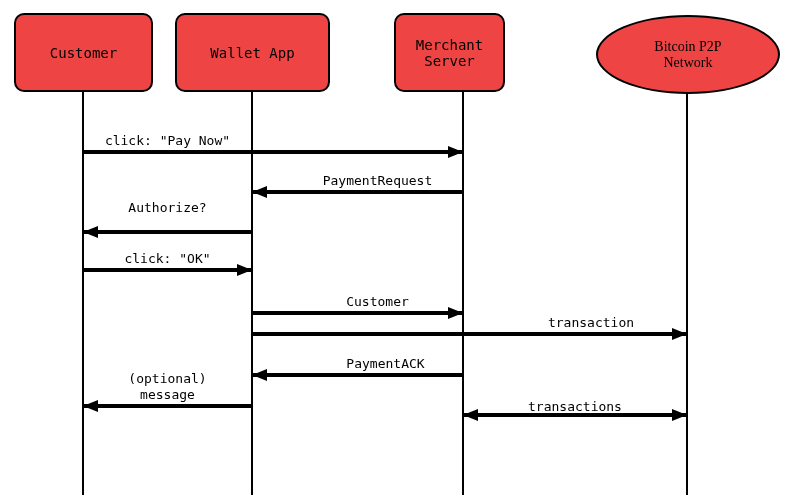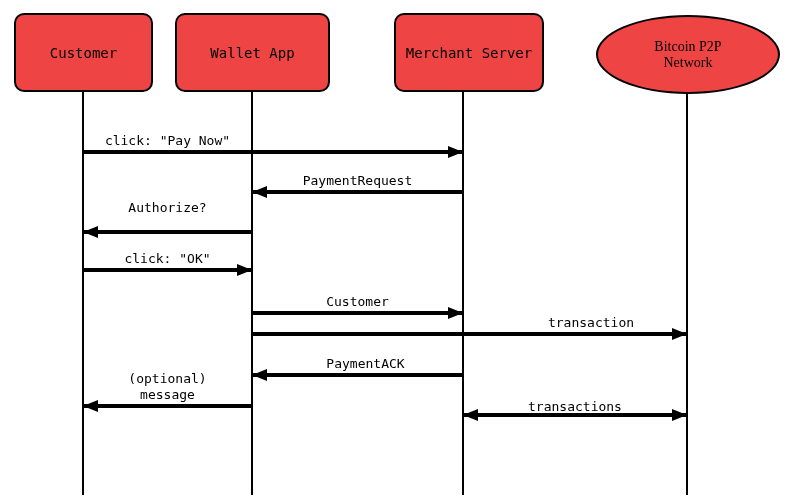--- a/index.html
+++ b/index.html
@@ -58,35 +58,35 @@
   .msg-label {
     position: absolute;
     font-size: 13px;
     line-height: 16px;
     text-align: center;
     white-space: pre-line;
     z-index: 2;
   }
   
   .seg-cw { left: 83px;  width: 169px; }  
-  .seg-wm { left: 252px; width: 211px; }  
+  .seg-wm { left: 252px; width: 211px; padding-left: 20px; }  
   .seg-mb { left: 463px; width: 224px; }  
 </style>
 </head>
 <body>
 
 <div id="stage">
 
   <div class="actor-box" style="left:14px; top:13px; width:139px; height:79px;">
     <span>Customer</span>
   </div>
   <div class="actor-box" style="left:175px; top:13px; width:155px; height:79px;">
     <span>Wallet App</span>
   </div>
-  <div class="actor-box" style="left:394px; top:13px; width:150px; height:79px;">
+  <div class="actor-box" style="left:394px; top:13px; width:111px; height:79px;">
     <span>Merchant Server</span>
   </div>
   <div class="actor-box actor-ellipse" style="left:596px; top:15px; width:184px; height:79px;font-family:Liberation Serif, serif;">
     <span>Bitcoin P2P
 Network</span>
   </div>
 
   <div class="lifeline" style="left:82px;  top:92px; height:403px;"></div>
   <div class="lifeline" style="left:251px; top:92px; height:403px;"></div>
   <div class="lifeline" style="left:462px; top:92px; height:403px;"></div>

